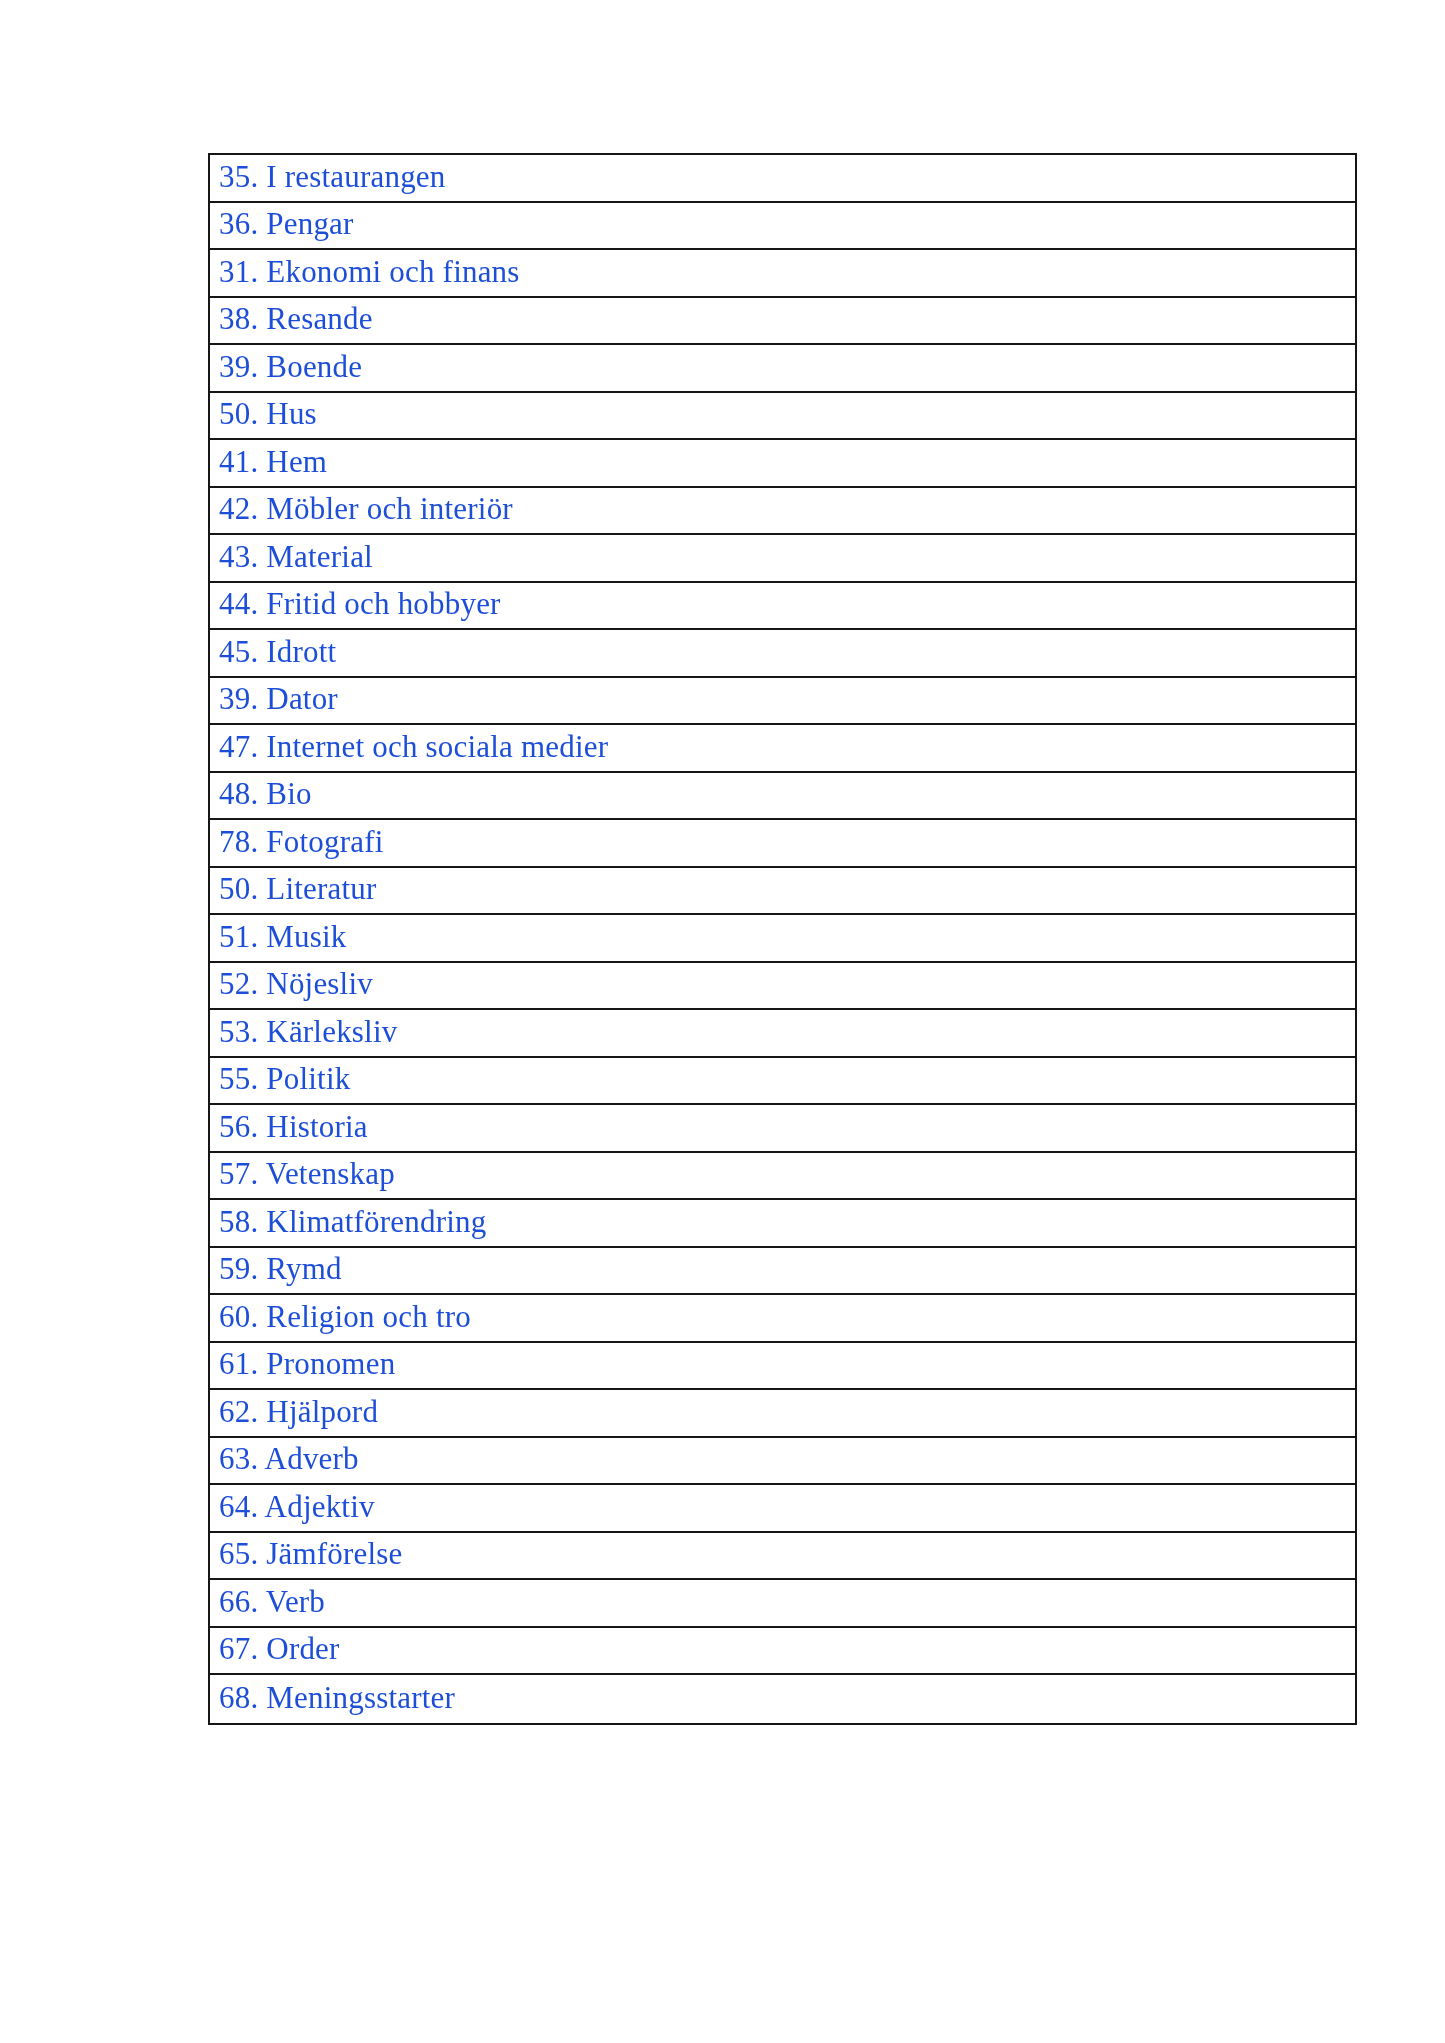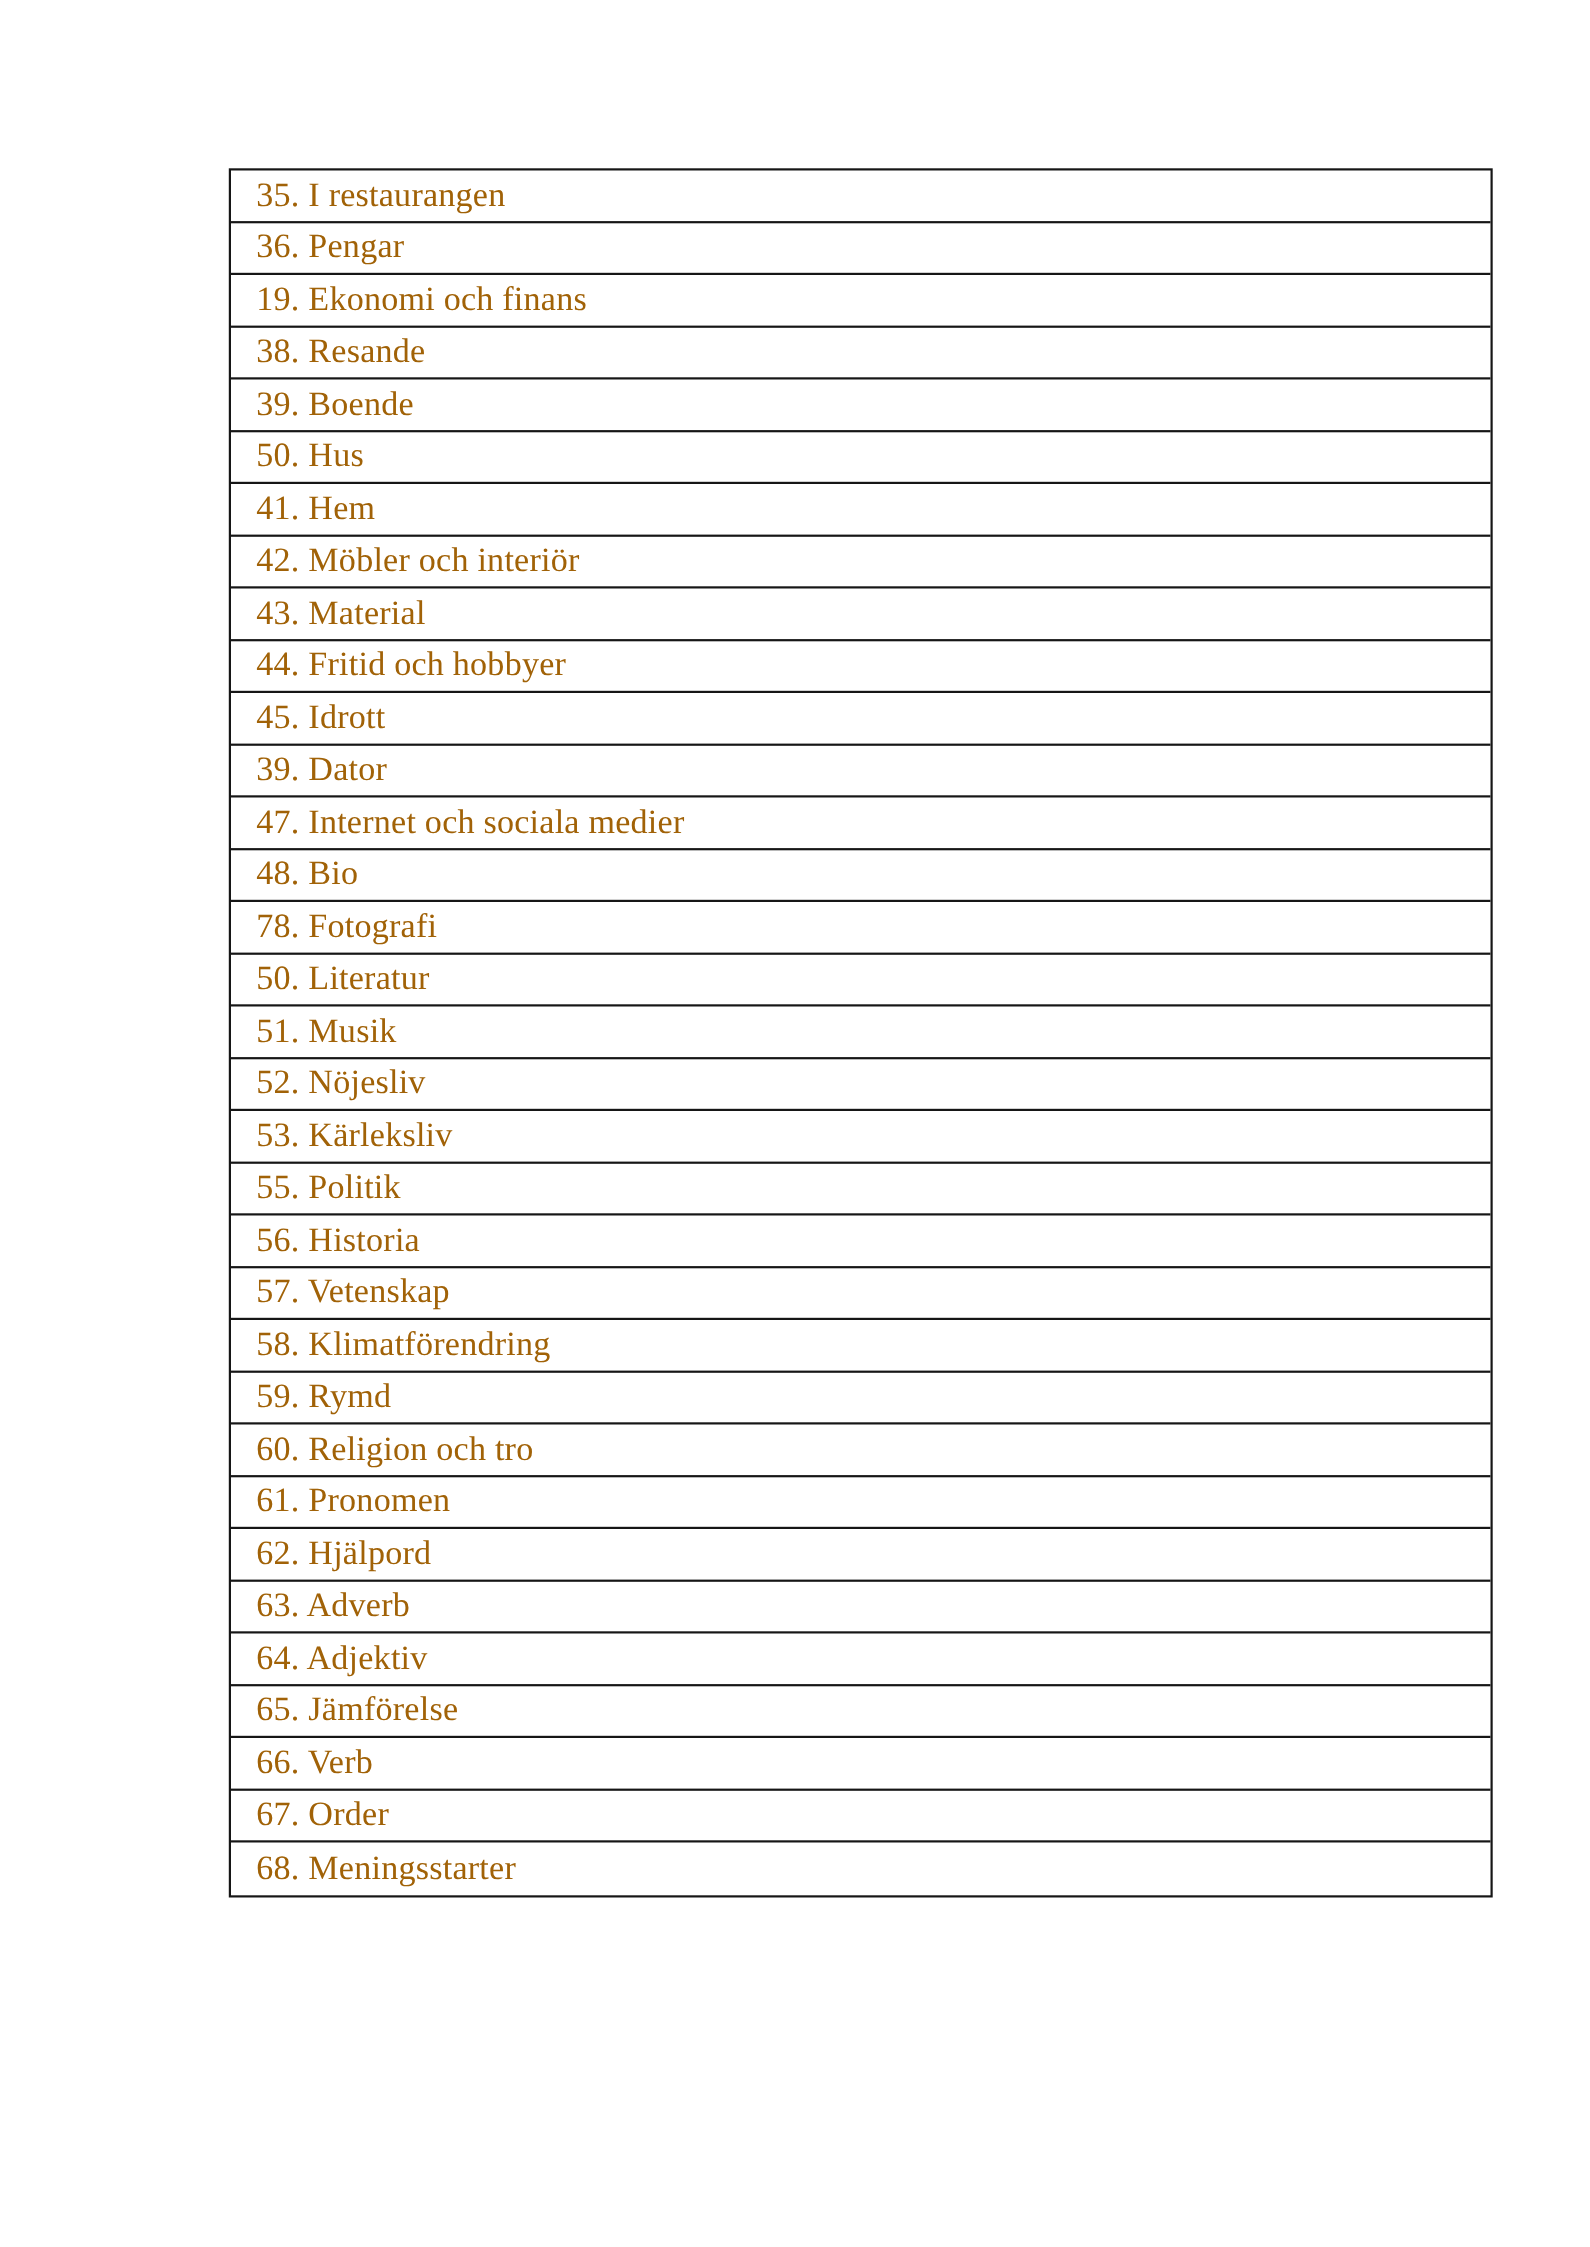--- a/index.html
+++ b/index.html
@@ -38,40 +38,39 @@
     align-items: center;
   }
   .toc-row:last-child {
     border-bottom: none;
     text-align: center;
   }
   .toc-cell {
     padding-left: 9px;
     font-size: 31px;
     line-height: 1;
-    color: #a16207;
+    color: #1d4ed8;
     letter-spacing: 0.2px;
     white-space: nowrap;
     padding-bottom: 3px;
-    margin-left: 14px;
   }
 </style>
 </head>
 <body>
 
 <div class="page">
   <div class="toc-table" id="toc-table">
       <div class="toc-row">
         <div class="toc-cell">35. I restaurangen</div>
       </div>
       <div class="toc-row">
         <div class="toc-cell">36. Pengar</div>
       </div>
       <div class="toc-row">
-        <div class="toc-cell">19. Ekonomi och finans</div>
+        <div class="toc-cell">31. Ekonomi och finans</div>
       </div>
       <div class="toc-row">
         <div class="toc-cell">38. Resande</div>
       </div>
       <div class="toc-row">
         <div class="toc-cell">39. Boende</div>
       </div>
       <div class="toc-row">
         <div class="toc-cell">50. Hus</div>
       </div>

